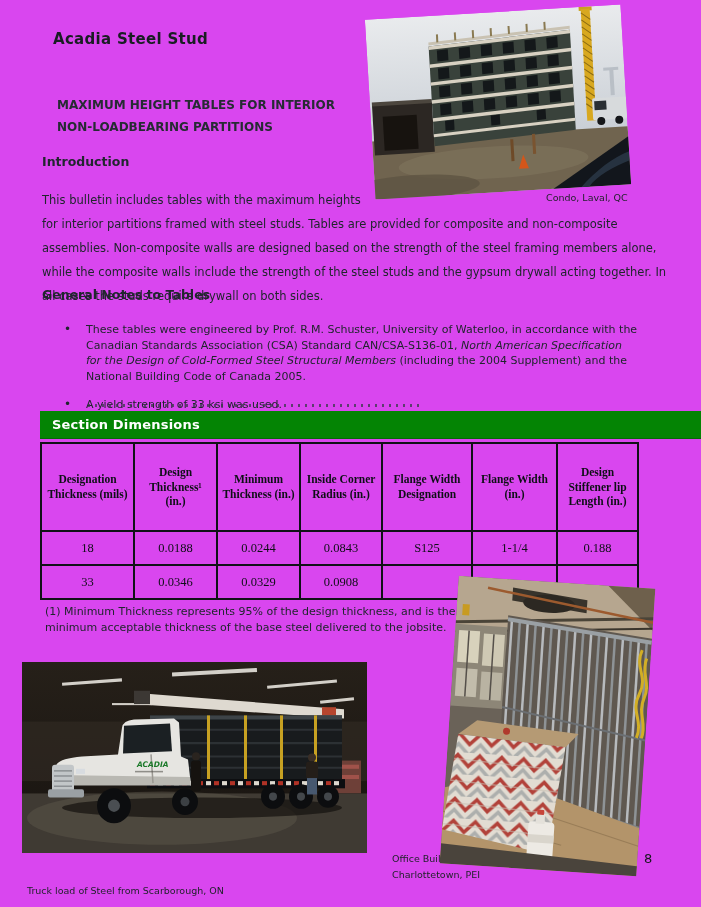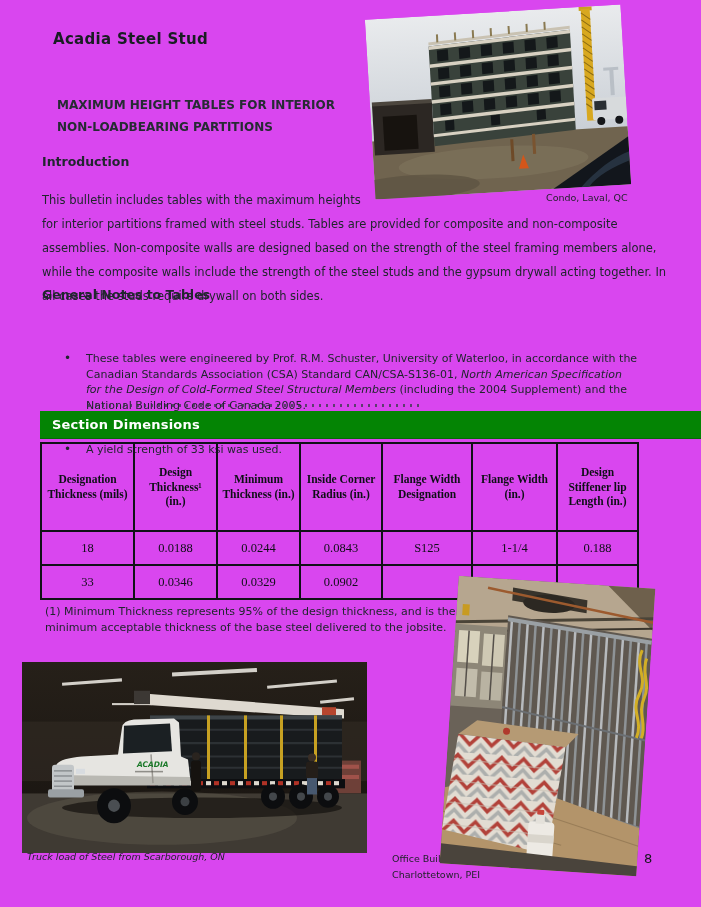--- a/index.html
+++ b/index.html
@@ -12,21 +12,21 @@
   .doc-title{left:57px;top:94px;font-size:12px;line-height:22px;font-weight:700;color:#262b33;}
   .sub-heading{font-size:12.5px;font-weight:700;color:#21262e;}
   .intro-heading{left:42px;top:154px;}
   .notes-heading{left:42px;top:287px;}
 
   .intro-body{left:42px;top:188px;width:632px;font-size:11.5px;line-height:24px;text-align:left;}
   .intro-float{float:right;width:302px;height:14px;}
 
   .bullets{left:62px;top:322px;width:578px;font-size:11px;line-height:15.5px;}
   .bullets ul{margin:0;padding:0;list-style:none;}
-  .bullets li{position:relative;padding-left:24px;margin-bottom:13px;margin-top:29px;}
+  .bullets li{position:relative;padding-left:24px;margin-bottom:13px;}
   .bullets li:before{content:"\2022";position:absolute;left:2px;top:0;font-size:12px;}
   .it{font-style:italic;}
 
   .clipped-line{left:88px;top:404px;width:335px;height:3px;opacity:.75;
     background:repeating-linear-gradient(90deg,#333a46 0 2px,transparent 2px 7px);}
 
   .green-bar{left:40px;top:411px;width:688px;height:28px;background:#048404;
     display:flex;align-items:center;padding-left:12px;box-sizing:border-box;
     border-bottom:1px solid #066a06;}
   .green-bar span{color:#ffffff;font-weight:700;font-size:13px;letter-spacing:.2px;}
@@ -42,21 +42,21 @@
   .footnote{left:45px;top:604px;width:432px;font-size:11px;line-height:16px;}
 
   .photo{overflow:hidden;}
   .photo svg{display:block;width:100%;height:100%;}
   .condo-photo{left:370px;top:12px;width:256px;height:180px;transform:rotate(-3.4deg);z-index:5;}
   .truck-photo{left:22px;top:662px;width:345px;height:191px;z-index:5;}
   .office-photo{left:449px;top:582px;width:197px;height:288px;transform:rotate(3.8deg);z-index:6;}
 
   .caption{font-size:9.5px;color:#1d2127;z-index:7;}
   .condo-caption{left:530px;top:192px;margin-left:16px;}
-  .truck-caption{left:27px;top:851px;font-style:italic;}
+  .truck-caption{left:27px;top:885px;}
   .office-caption{left:392px;top:851px;line-height:16px;z-index:4;}
   .page-number{left:644px;top:851px;font-size:13px;color:#14161c;z-index:7;}
 </style>
 </head>
 <body>
 
 <div class="page">
 
   <div class="abs brand">Acadia Steel Stud</div>
 
@@ -113,21 +113,21 @@
         <td>0.0244</td>
         <td>0.0843</td>
         <td>S125</td>
         <td>1-1/4</td>
         <td>0.188</td>
       </tr>
       <tr>
         <td>33</td>
         <td>0.0346</td>
         <td>0.0329</td>
-        <td>0.0902</td>
+        <td>0.0908</td>
         <td></td>
         <td></td>
         <td></td>
       </tr>
     </tbody>
       </table>
   </div>
 
   <div class="abs footnote">(1) Minimum Thickness represents 95% of the design thickness, and is the minimum acceptable thickness of the base steel delivered to the jobsite.</div>
 

